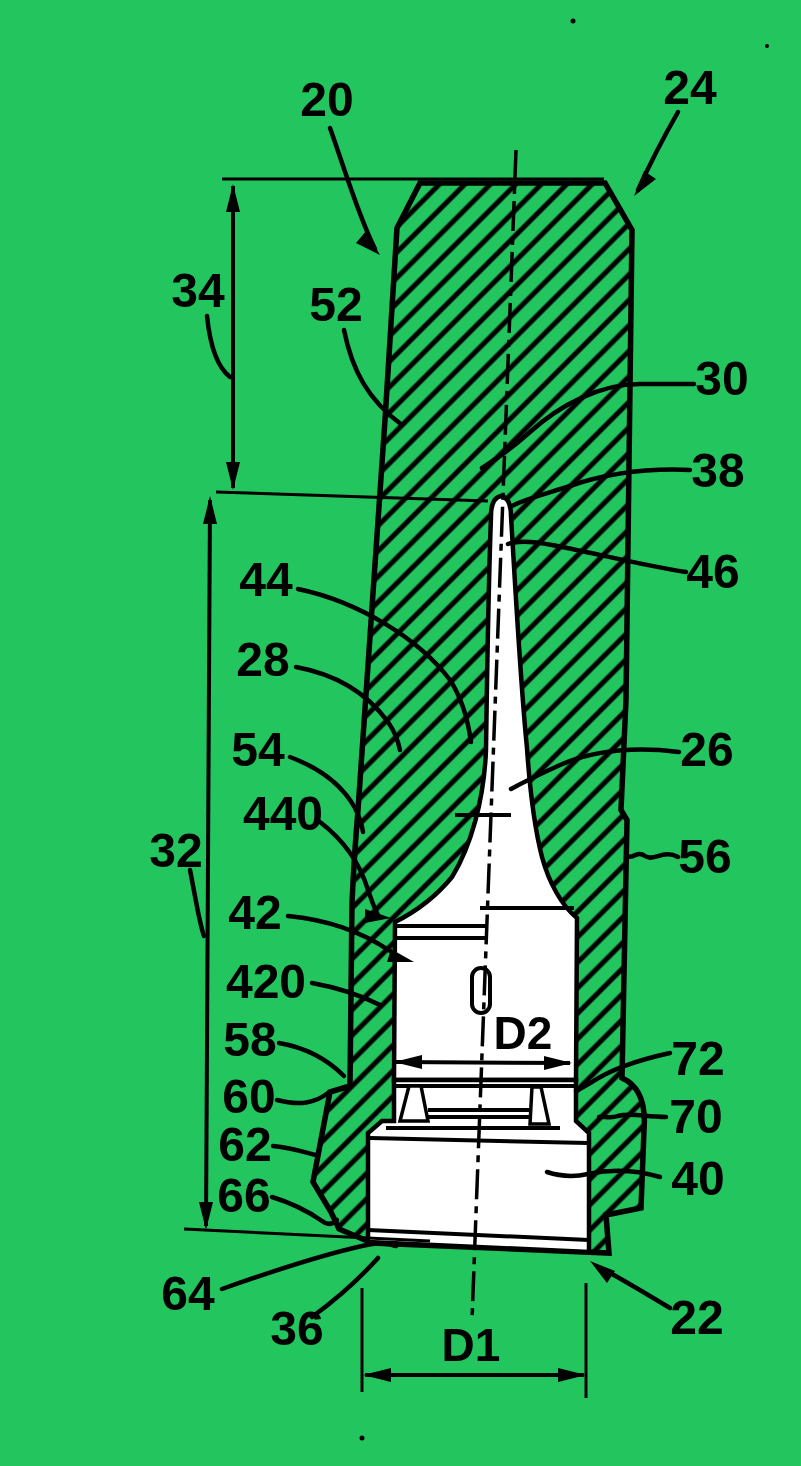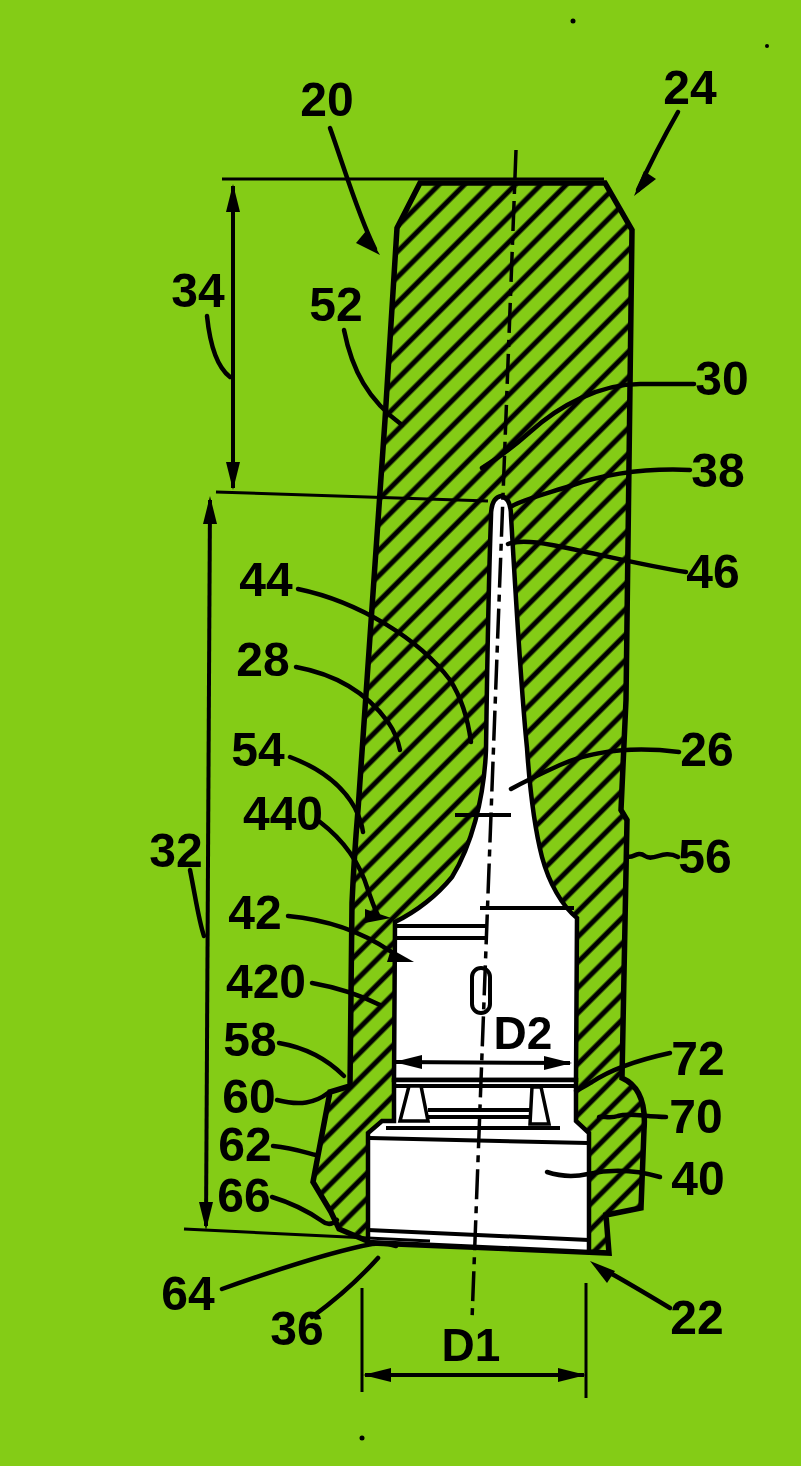--- a/index.html
+++ b/index.html
@@ -1,16 +1,16 @@
 <!DOCTYPE html>
 <html><head>
 <meta charset="utf-8">
 <style>
   html,body{margin:0;padding:0;background:#ffffff;}
-  .stage{position:relative;width:801px;height:1466px;background:#84cc16;overflow:hidden;}
+  .stage{position:relative;width:801px;height:1466px;background:#22c55e;overflow:hidden;}
   svg{position:absolute;left:0;top:0;}
   text{fill:#000;}
   .ref{font:bold 48px "Liberation Sans", sans-serif;text-anchor:middle;}
   .dim{font:bold 46px "Liberation Sans", sans-serif;text-anchor:middle;}
   .leader{fill:none;stroke:#000;stroke-width:4.5;stroke-linecap:round;}
   .thin{stroke:#000;stroke-width:3;fill:none;}
   .dimline{stroke:#000;stroke-width:4;fill:none;}
   .detail{stroke:#000;stroke-width:4;fill:none;}
   .ah{fill:#000;stroke:none;}
 </style>

